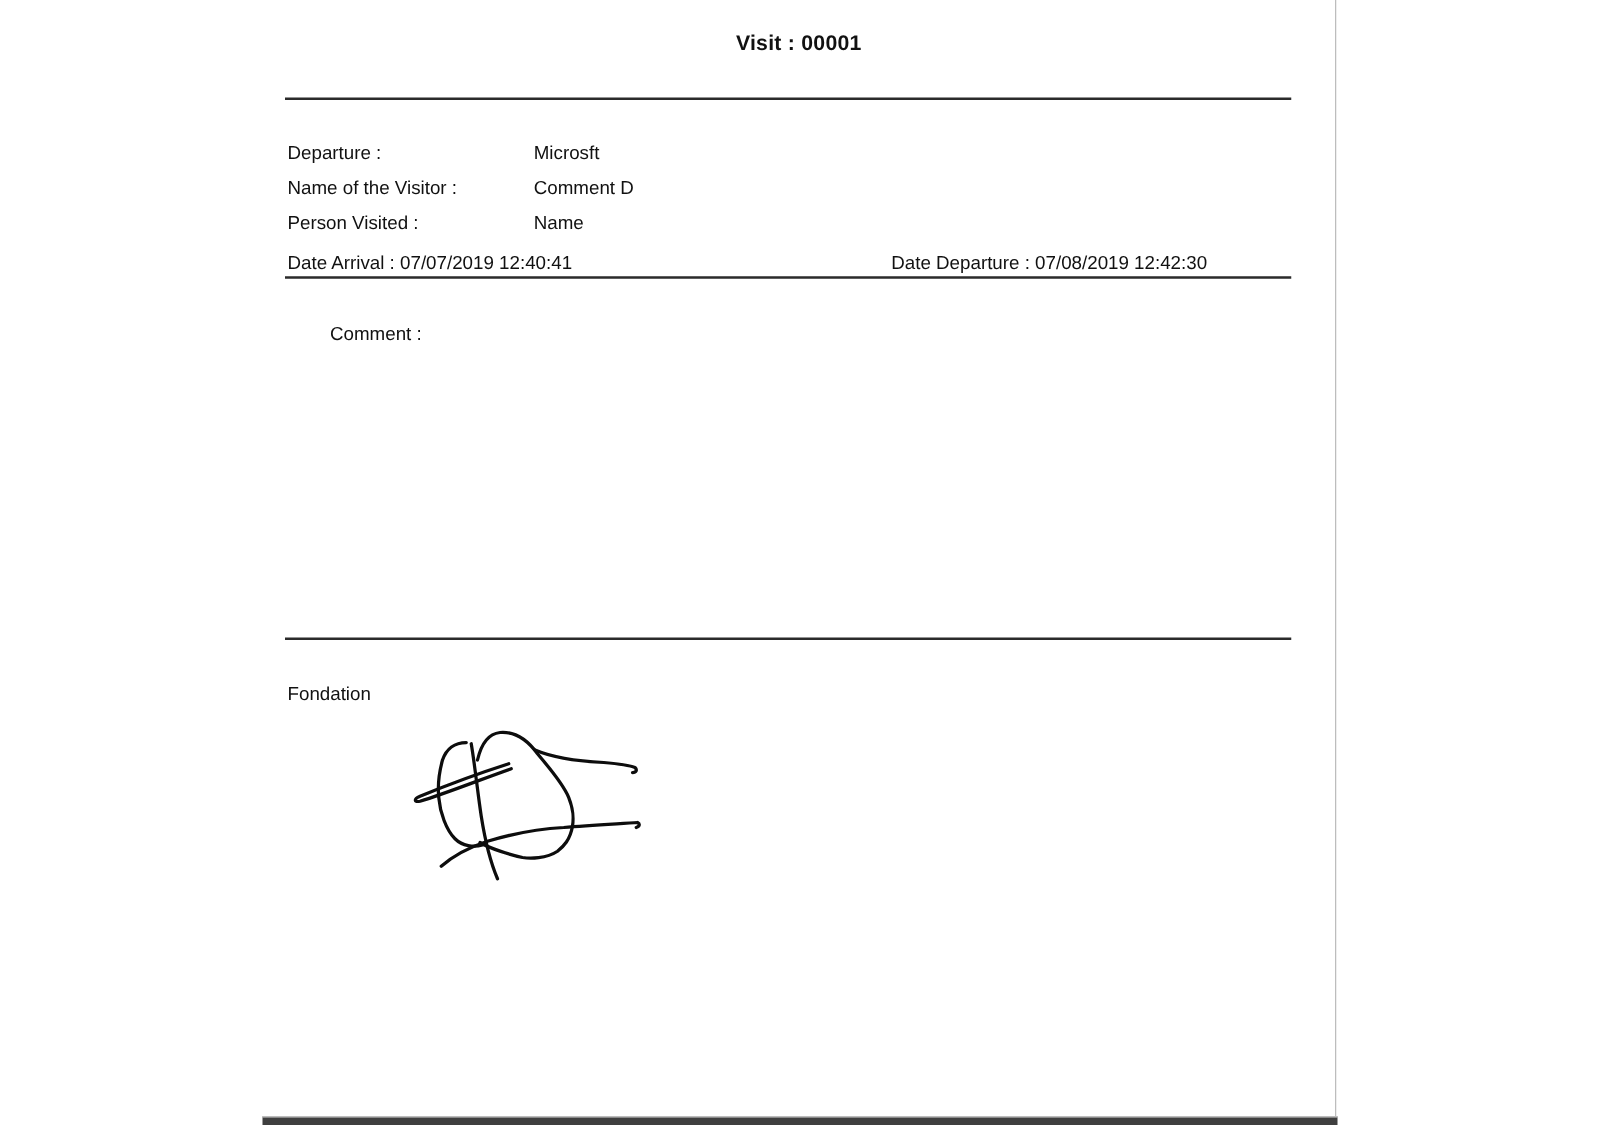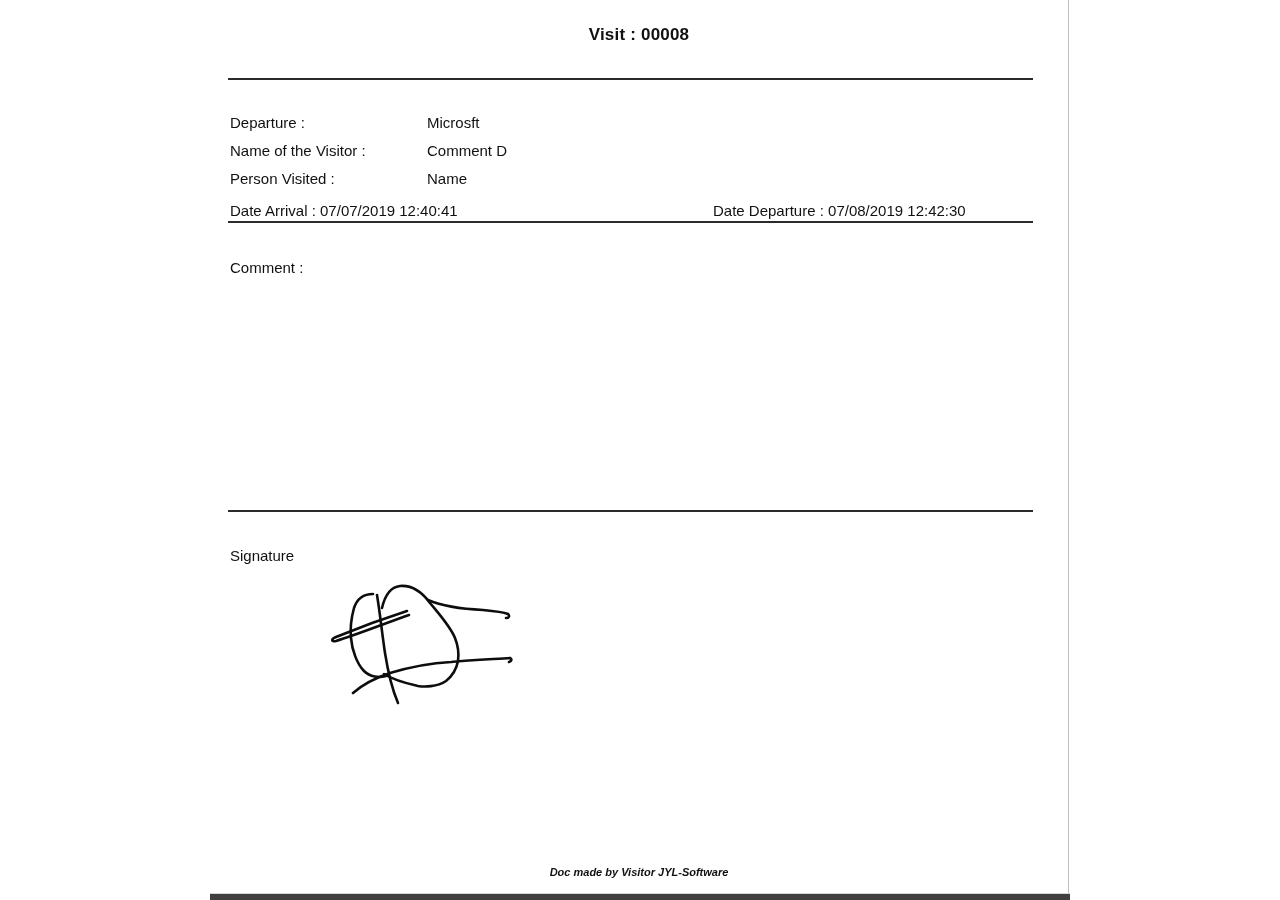--- a/index.html
+++ b/index.html
@@ -32,40 +32,40 @@
   .rule-3{top:510px;}
   .line{position:absolute;left:20px;font-size:15px;line-height:18px;white-space:nowrap;}
   .field-label{position:absolute;left:0;}
   .field-value{position:absolute;left:197px;}
   .bold{font-weight:normal;}
   .row-fondation{top:114px;}
   .row-visitor{top:142px;}
   .row-person{top:170px;}
   .row-dates{top:202px;}
   .departure{position:absolute;left:483px;top:0;}
-  .comment-label{top:259px;}
+  .comment-label{top:259px;margin-left:34px;}
   .signature-label{top:547px;}
   .signature-svg{position:absolute;left:110px;top:575px;width:220px;height:140px;}
   .signature-svg path{
     fill:none;stroke:var(--ink);stroke-width:2.6;
     stroke-linecap:round;stroke-linejoin:round;
   }
   .footer{
     position:absolute;top:866px;left:0;width:100%;text-align:center;
     font-size:11px;font-style:italic;font-weight:bold;
   }
 </style>
 </head>
 <body>
 
 <div class="viewport">
 
   <div class="page">
 
-    <div class="doc-title">Visit : 00008</div>
+    <div class="doc-title">Visit : 00001</div>
 
     <div class="rule rule-1"></div>
 
     <div class="line row-fondation">
       <span class="field-label">Departure :</span>
       <span class="field-value bold">Microsft</span>
     </div>
 
     <div class="line row-visitor">
       <span class="field-label">Name of the Visitor :</span>
@@ -81,30 +81,29 @@
       <span class="field-label">Date Arrival : 07/07/2019 12:40:41</span>
       <span class="departure">Date Departure : 07/08/2019 12:42:30</span>
     </div>
 
     <div class="rule rule-2"></div>
 
     <div class="line comment-label">Comment :</div>
 
     <div class="rule rule-3"></div>
 
-    <div class="line signature-label">Signature</div>
+    <div class="line signature-label">Fondation</div>
 
     <svg class="signature-svg" viewBox="0 0 220 140" aria-hidden="true">
       <path d="M 62 33 C 65 20 71 12 80 11 C 92 10 102 17 110 28 C 119 39 130 51 135 63 C 139 73 139 79 138 86 C 136 97 131 102 126 106 C 117 112 104 112 98 111 C 89 109 72 104 64 99"></path>
       <path d="M 108 25 C 122 31 142 34 163 35 C 174 36 183 37 188 39 C 190 41 189 43 186 43"></path>
       <path d="M 33 118 C 41 111 55 103 70 98 C 90 92 112 88 131 87 C 152 85 176 84 190 83 C 192 84 192 86 189 87"></path>
       <path d="M 57 20 C 60 38 62 58 65 78 C 68 97 72 114 78 128"></path>
       <path d="M 53 19 C 44 19 37 24 34 33 C 31 44 30 53 31 63 C 32 75 37 89 44 96 C 50 102 59 103 66 101"></path>
       <path d="M 87 36 C 62 44 33 55 16 62 C 11 64 11 67 16 66 C 36 60 66 48 89 40"></path>
     </svg>
 
-    <div class="footer">Doc made by Visitor JYL-Software</div>
 
   </div>
 
   <div class="page-bottom-edge"></div>
 
 </div>
 
 </body></html>

